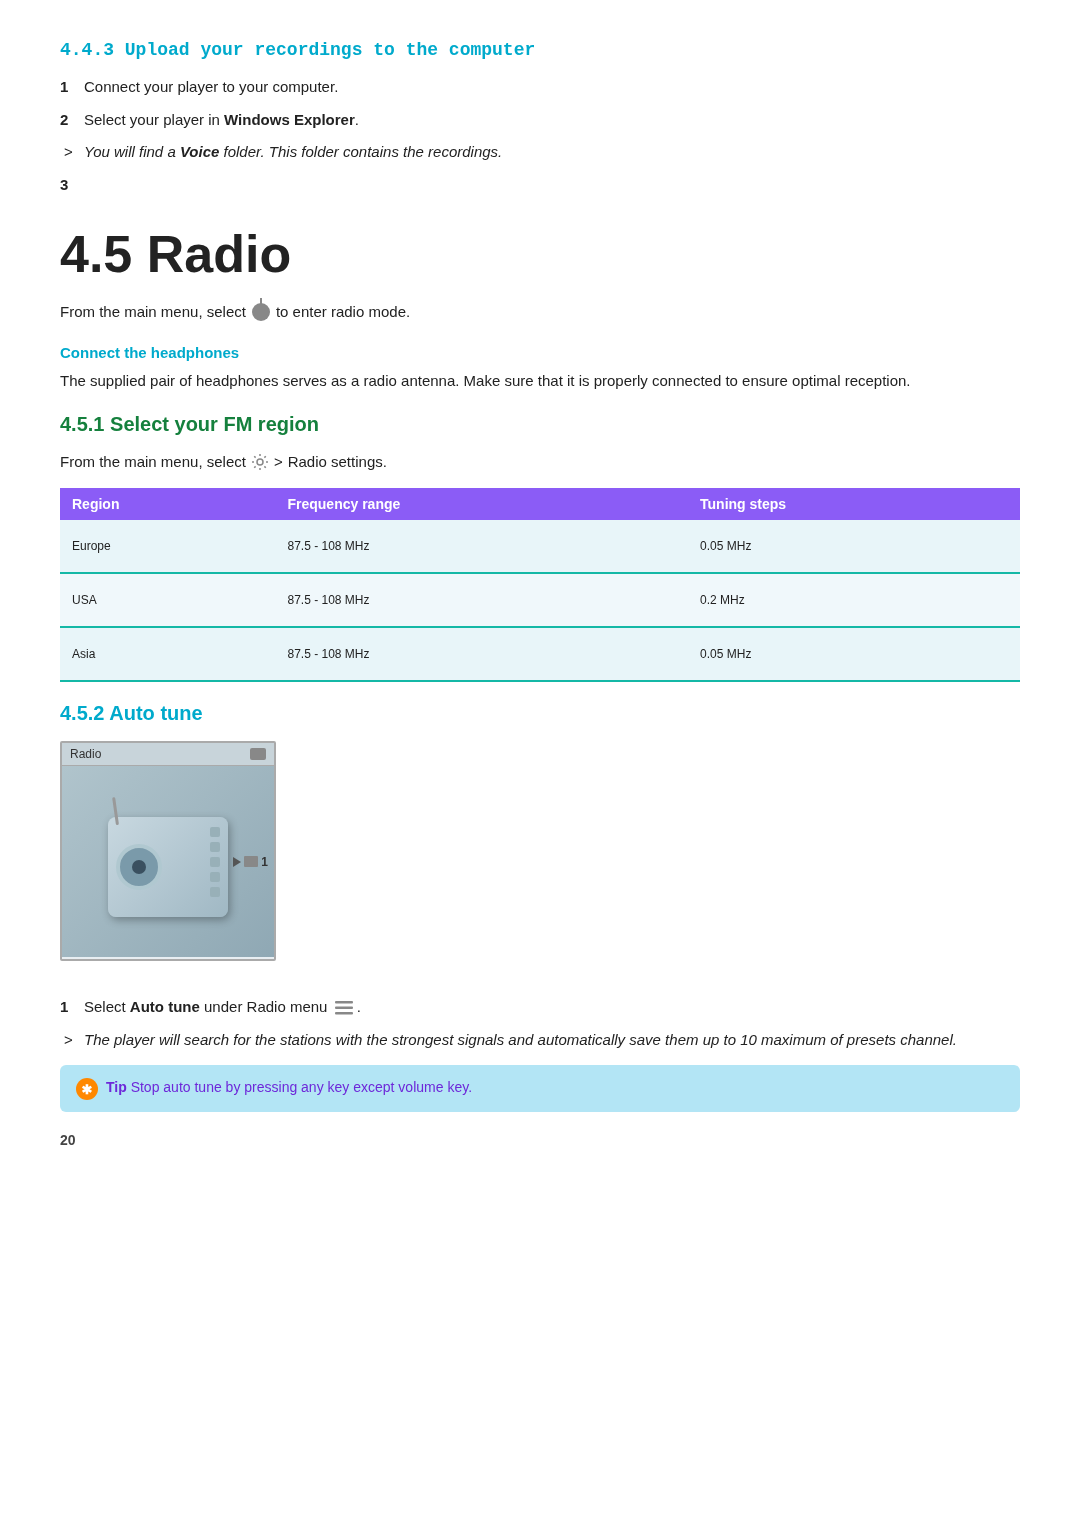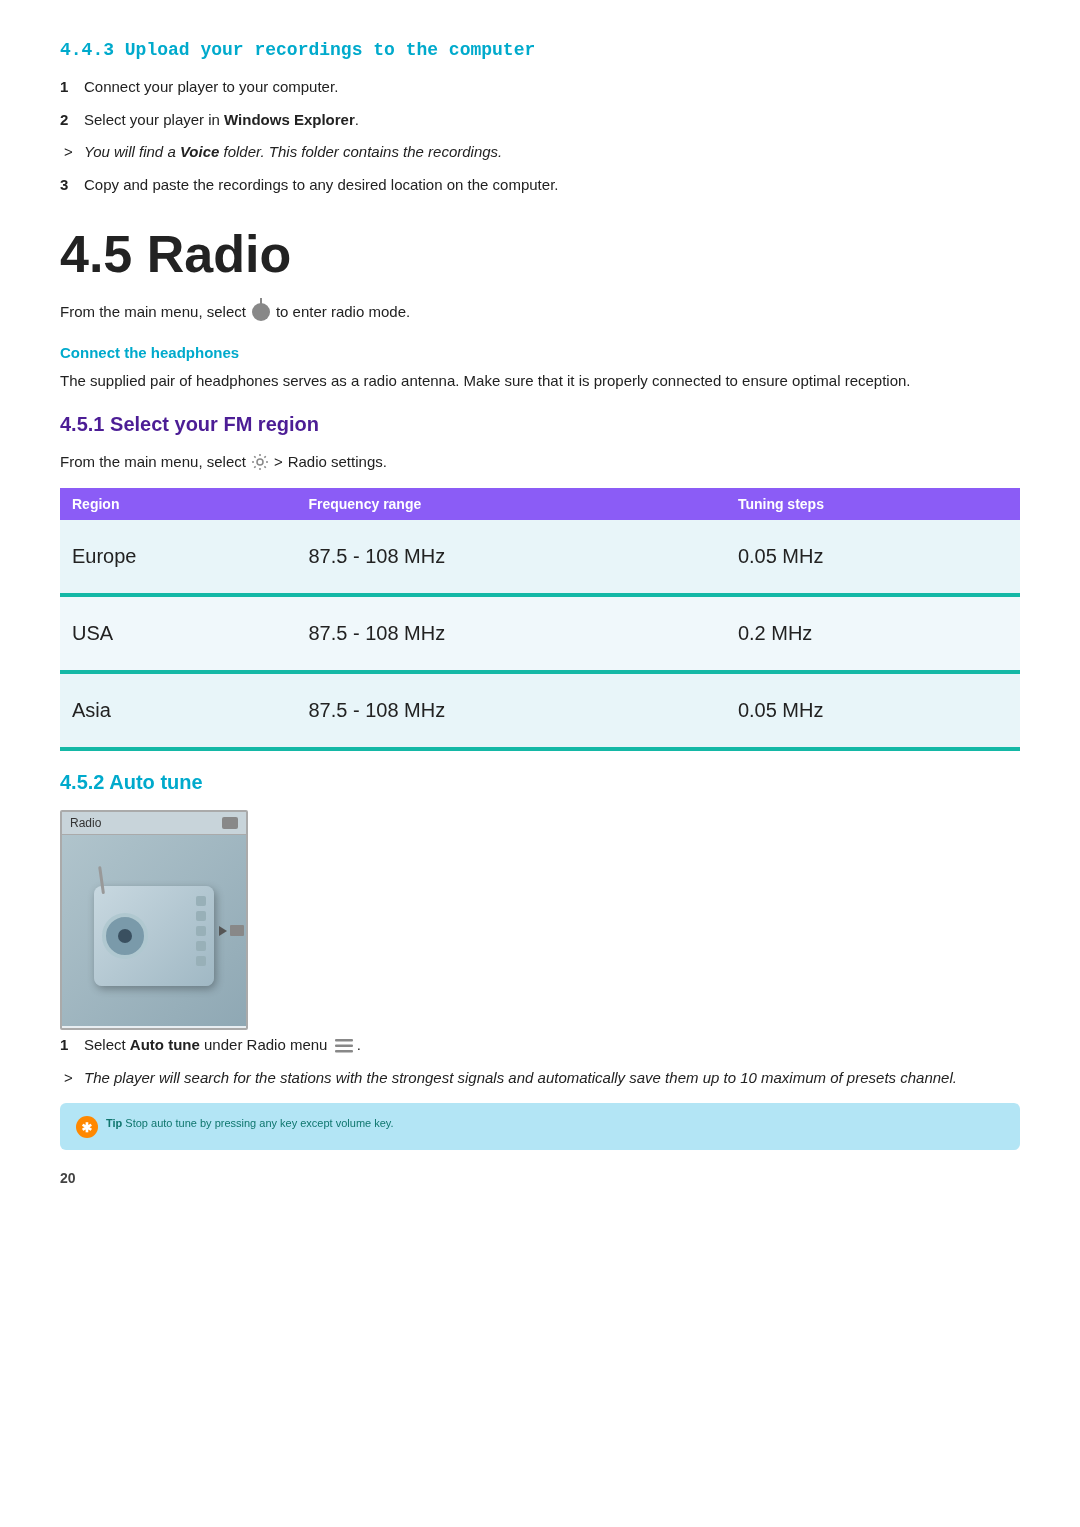--- a/index.html
+++ b/index.html
@@ -78,21 +78,21 @@
       margin-top: 4px;
     }
 
     .body-text {
       line-height: 1.6;
       margin-bottom: 16px;
     }
 
     
     .section-451-title {
-      color: #4c1d95;
+      color: #15803d;
       font-size: 20px;
       font-weight: bold;
       margin-top: 20px;
       margin-bottom: 14px;
     }
 
     .intro-settings {
       display: flex;
       align-items: center;
       gap: 5px;
@@ -117,41 +117,41 @@
       font-weight: bold;
       font-size: 14px;
     }
     .fm-table tbody tr {
       background: #f0f8fb;
     }
     .fm-table tbody tr:nth-child(odd) {
       background: #e8f5f9;
     }
     .fm-table tbody td {
-      padding: 25px 12px;
-      font-size: 20px;
-      border-bottom: 4px solid #14b8a6;
+      padding: 19px 12px;
+      font-size: 12px;
+      border-bottom: 2px solid #14b8a6;
     }
 
     
     .section-452-title {
       color: #00aacc;
       font-size: 20px;
       font-weight: bold;
       margin-top: 8px;
       margin-bottom: 16px;
     }
 
     
     .radio-screenshot {
       border: 2px solid #aaa;
       background: #e8eef2;
-      width: 188px;
+      width: 216px;
       height: 220px;
-      margin-bottom: 4px;
+      margin-bottom: 35px;
       position: relative;
       overflow: hidden;
       border-radius: 2px;
     }
     .radio-screenshot-header {
       background: #c8d4da;
       display: flex;
       align-items: center;
       justify-content: space-between;
       padding: 4px 8px;
@@ -192,22 +192,22 @@
       border-radius: 50%;
       display: flex;
       align-items: center;
       justify-content: center;
       color: white;
       font-size: 13px;
       font-weight: bold;
       margin-top: 1px;
     }
     .tip-text {
-      font-size: 11px;
-      color: #0f766e;
+      font-size: 14px;
+      color: #6d28d9;
       line-height: 1.5;
     }
     .tip-text strong {
       font-weight: bold;
     }
     .radio-mode-icon {
       display: inline-block;
       width: 18px;
       height: 18px;
       background: #888;
@@ -257,21 +257,20 @@
 </ul>
 
 <div class="arrow-item">
   <span class="arrow">&gt;&nbsp;</span>
   <span><em>You will find a <strong>Voice</strong> folder. This folder contains the recordings.</em></span>
 </div>
 
 <ul class="numbered-list">
   <li>
     <span class="num">3</span>
-    <span>Copy and paste the recordings to any desired location on the computer.</span>
   </li>
 </ul>
 
 <div class="section-45-title">4.5  Radio</div>
 
 <div class="intro-line">
   <span>From the main menu, select</span>
 
   <span class="radio-mode-icon"></span>
   <span>to enter radio mode.</span>

